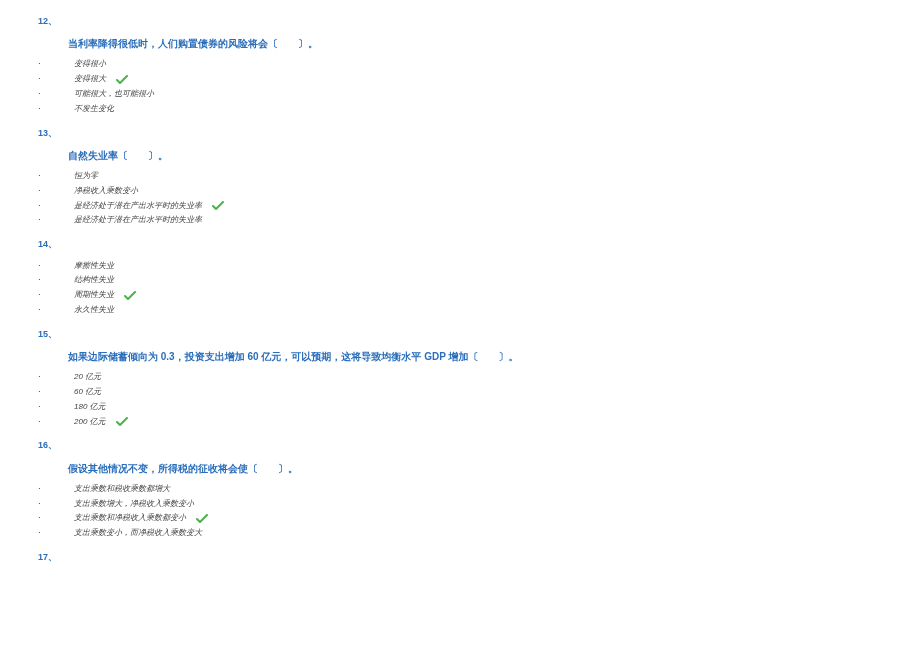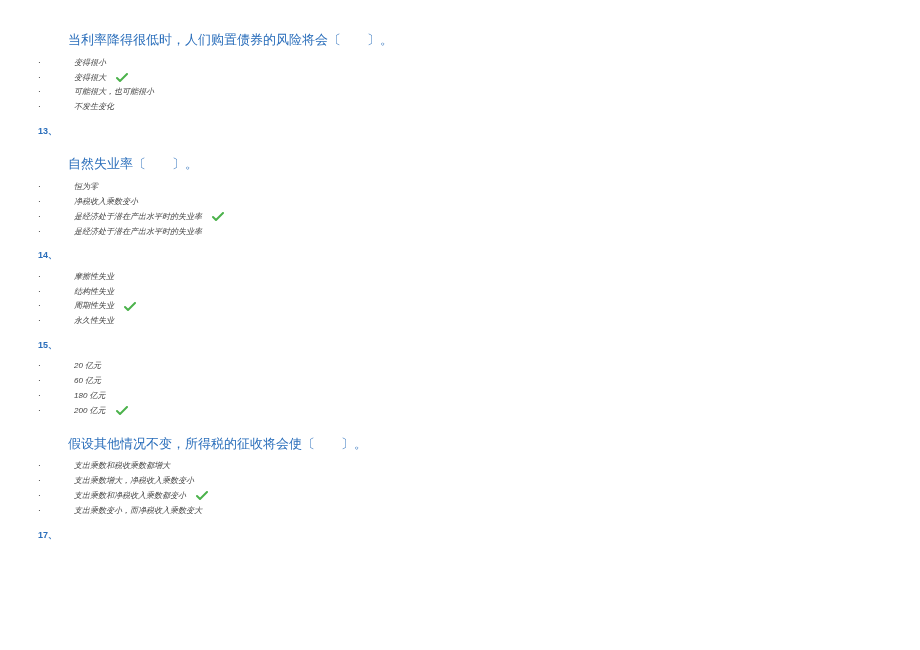--- a/index.html
+++ b/index.html
@@ -14,25 +14,24 @@
     }
     .question-block { margin-bottom: 10px; }
     .q-number {
       color: #2a6ebb;
       font-size: 9px;
       font-weight: 600;
       margin-bottom: 8px;
     }
     .q-stem {
       color: #2a6ebb;
-      font-size: 13px;
-      font-weight: 400;
+      font-size: 10px;
+      font-weight: 700;
       margin-left: 30px;
       margin-bottom: 6px;
-      margin-top: 16px;
     }
     .option-row {
       display: flex;
       align-items: center;
       margin-left: 0;
       margin-bottom: 2px;
       font-size: 8px;
       color: #444;
     }
     .dot {
@@ -47,20 +46,21 @@
       font-size: 11px;
       font-weight: bold;
     }
     .check svg { width: 12px; height: 10px; display: block; }
   </style>
 </head>
 <body>
 
 <div id="container">
     <div class="question-block">
+      <div class="q-number">12、</div>
       <div class="q-stem">当利率降得很低时，人们购置债券的风险将会〔　　〕。</div>
       <div class="option-row">
         <span class="dot">·</span>
         <span class="opt-text">变得很小</span>
       </div>
       <div class="option-row">
         <span class="dot">·</span>
         <span class="opt-text">变得很大</span>
         <span class="check">
           <svg viewBox="0 0 24 20">
@@ -121,20 +121,21 @@
           </svg>
         </span>
       </div>
       <div class="option-row">
         <span class="dot">·</span>
         <span class="opt-text">永久性失业</span>
       </div>
     </div>
     <div class="question-block">
       <div class="q-number">15、</div>
+      <div class="q-stem">如果边际储蓄倾向为 0.3，投资支出增加 60 亿元，可以预期，这将导致均衡水平 GDP 增加〔　　〕。</div>
       <div class="option-row">
         <span class="dot">·</span>
         <span class="opt-text">20 亿元</span>
       </div>
       <div class="option-row">
         <span class="dot">·</span>
         <span class="opt-text">60 亿元</span>
       </div>
       <div class="option-row">
         <span class="dot">·</span>
@@ -144,20 +145,21 @@
         <span class="dot">·</span>
         <span class="opt-text">200 亿元</span>
         <span class="check">
           <svg viewBox="0 0 24 20">
             <path d="M2 10 L8 16 L22 2" stroke="#4bb24b" stroke-width="4" fill="none" stroke-linecap="round" stroke-linejoin="round"></path>
           </svg>
         </span>
       </div>
     </div>
     <div class="question-block">
+      <div class="q-number">16、</div>
       <div class="q-stem">假设其他情况不变，所得税的征收将会使〔　　〕。</div>
       <div class="option-row">
         <span class="dot">·</span>
         <span class="opt-text">支出乘数和税收乘数都增大</span>
       </div>
       <div class="option-row">
         <span class="dot">·</span>
         <span class="opt-text">支出乘数增大，净税收入乘数变小</span>
       </div>
       <div class="option-row">

